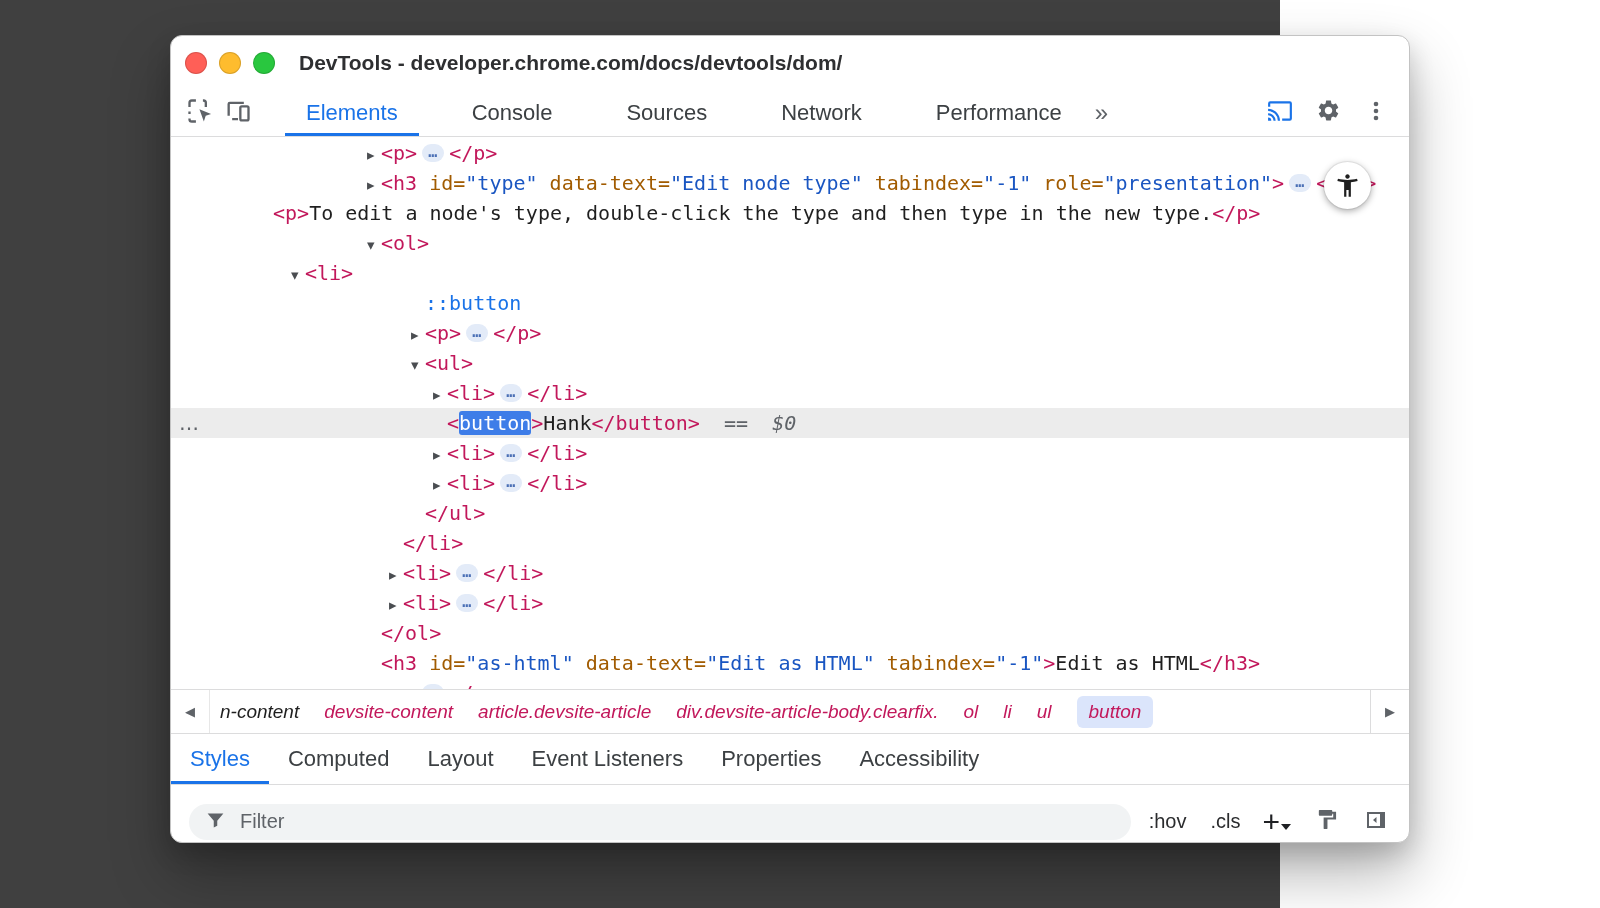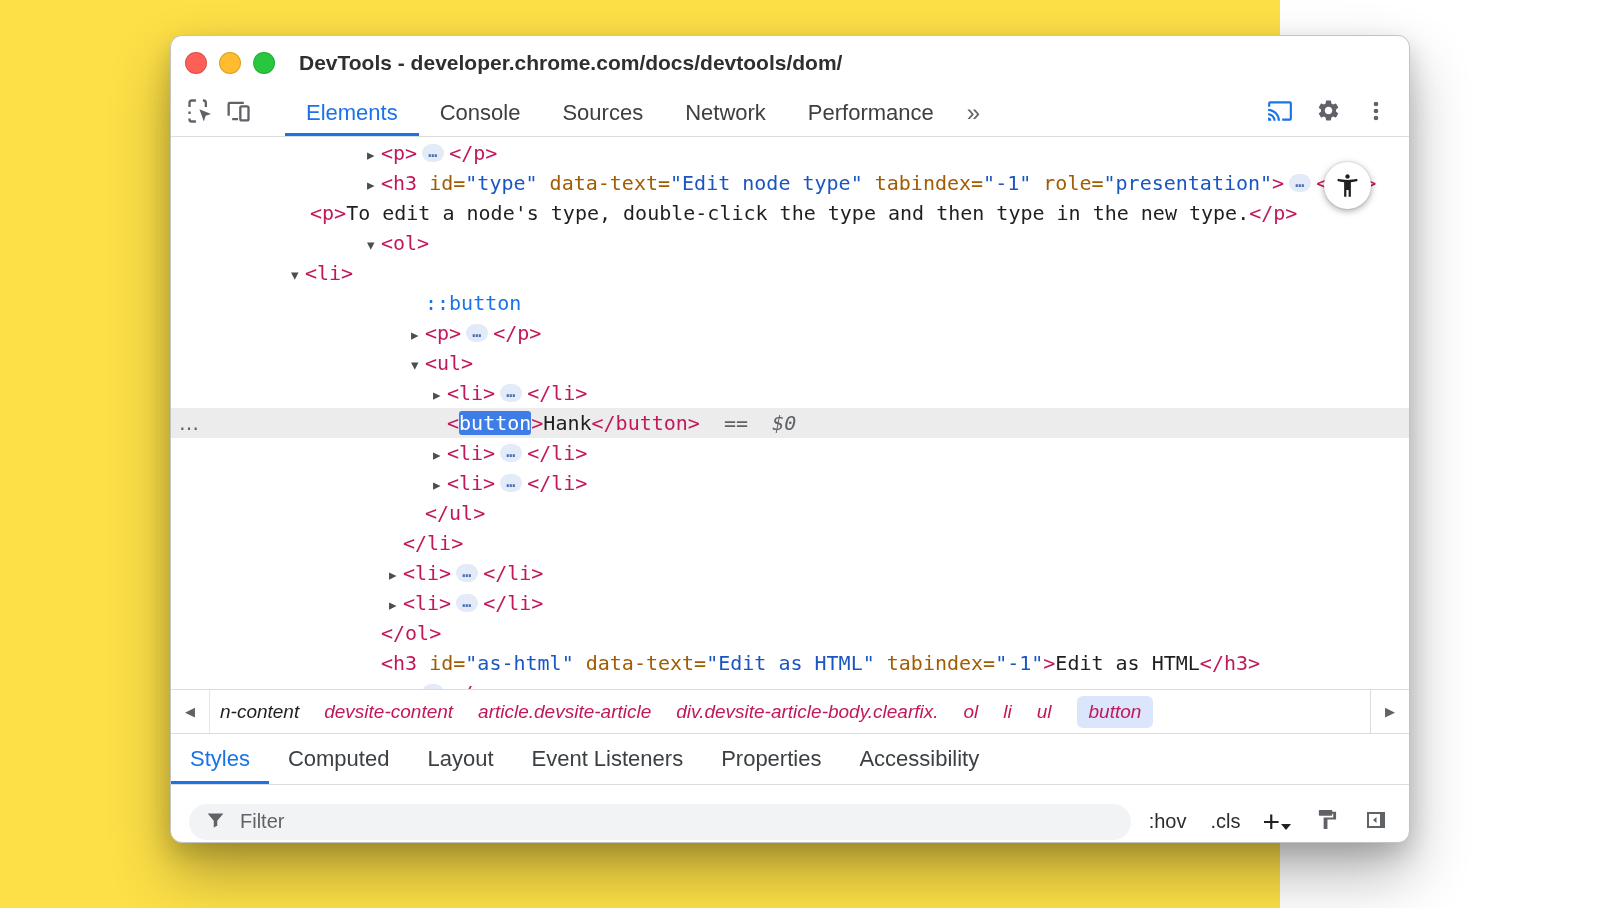--- a/index.html
+++ b/index.html
@@ -1,30 +1,30 @@
 <!DOCTYPE html>
 <html><head>
 <meta charset="utf-8">
 <style>
   html,body{margin:0;padding:0;overflow:hidden;}
   body{width:1600px;height:908px;background:#ffffff;font-family:"Liberation Sans",sans-serif;}
-  .stage{position:relative;width:1280px;height:908px;background:#fde047;}
+  .stage{position:relative;width:1280px;height:908px;background:#404040;}
   .window{position:absolute;left:170px;top:35px;width:1240px;height:808px;background:#fff;
     border:1px solid #c3c3c3;border-radius:12px;overflow:hidden;display:flex;flex-direction:column;
     box-shadow:0 30px 60px rgba(0,0,0,.30),0 10px 24px rgba(0,0,0,.16);box-sizing:border-box;}
   
   .titlebar{flex:0 0 53px;display:flex;align-items:center;padding:0 14px;}
   .lights{display:flex;gap:12px;}
   .light{width:22px;height:22px;border-radius:50%;box-shadow:inset 0 0 0 1px rgba(0,0,0,.14);}
   .light.red{background:#ff5f57}.light.yellow{background:#febc2e}.light.green{background:#29c73f}
   .title{margin-left:24px;font-size:21px;font-weight:bold;color:#2e2f31;}
   
   .toolbar{flex:0 0 48px;display:flex;align-items:stretch;border-bottom:1px solid #dcdcdd;padding:0 14px 0 10px;box-sizing:border-box;}
   .icon-btn{width:38px;height:38px;display:flex;align-items:center;justify-content:center;align-self:center;border-radius:4px;}
-  .tabs{display:flex;margin-left:28px;}
+  .tabs{display:flex;margin-left:28px;gap:32px;}
   .tab{display:flex;align-items:center;padding:0 21px;font-size:22px;color:#3c4043;cursor:default;}
   .tab.active{color:#1a73e8;box-shadow:inset 0 -3px 0 #1a73e8;}
   .more-tabs{display:flex;align-items:center;font-size:24px;color:#5f6368;padding:0 12px;}
   .toolbar-right{margin-left:auto;display:flex;align-items:center;gap:10px;}
   
   .tree{flex:1 1 auto;position:relative;overflow:hidden;font-family:"DejaVu Sans Mono",monospace;
     font-size:20px;color:#1f1f1f;padding-top:1px;}
   .tree-row{height:30px;line-height:30px;white-space:pre;position:relative;}
   .tree-row.selected{background:#ececec;}
   .arrow{display:inline-block;width:14px;color:#4a4d51;font-size:15px;font-family:"DejaVu Sans",sans-serif;}
@@ -125,21 +125,21 @@
                 <circle cx="12" cy="12" r="2.3"></circle>
                 <circle cx="12" cy="19" r="2.3"></circle>
               </svg></span>
         </div>
       </div>
     </div>
 
     <div class="tree">
         <div class="tree-row" style="padding-left: 196px;"><span class="arrow">▸</span><span class="tk-tag">&lt;p&gt;</span><span class="pill">…</span><span class="tk-tag">&lt;/p&gt;</span></div>
         <div class="tree-row" style="padding-left: 196px;"><span class="arrow">▸</span><span class="tk-tag">&lt;h3</span><span class="tk-txt"> </span><span class="tk-attr">id=</span><span class="tk-val">"type"</span><span class="tk-txt"> </span><span class="tk-attr">data-text=</span><span class="tk-val">"Edit node type"</span><span class="tk-txt"> </span><span class="tk-attr">tabindex=</span><span class="tk-val">"-1"</span><span class="tk-txt"> </span><span class="tk-attr">role=</span><span class="tk-val">"presentation"</span><span class="tk-tag">&gt;</span><span class="pill">…</span><span class="tk-tag">&lt;/h3&gt;</span></div>
-        <div class="tree-row" style="padding-left: 118px; margin-left: 7px;"><span class="arrow"></span><span class="tk-tag">&lt;p&gt;</span><span class="tk-txt">To edit a node's type, double-click the type and then type in the new type.</span><span class="tk-tag">&lt;/p&gt;</span></div>
+        <div class="tree-row" style="padding-left: 88px;"><span class="arrow"></span><span class="tk-tag">&lt;p&gt;</span><span class="tk-txt">To edit a node's type, double-click the type and then type in the new type.</span><span class="tk-tag">&lt;/p&gt;</span></div>
         <div class="tree-row" style="padding-left: 196px;"><span class="arrow">▾</span><span class="tk-tag">&lt;ol&gt;</span></div>
         <div class="tree-row" style="padding-left: 120px;"><span class="arrow">▾</span><span class="tk-tag">&lt;li&gt;</span></div>
         <div class="tree-row" style="padding-left: 240px;"><span class="arrow"></span><span class="tk-marker">::button</span></div>
         <div class="tree-row" style="padding-left: 240px;"><span class="arrow">▸</span><span class="tk-tag">&lt;p&gt;</span><span class="pill">…</span><span class="tk-tag">&lt;/p&gt;</span></div>
         <div class="tree-row" style="padding-left: 240px;"><span class="arrow">▾</span><span class="tk-tag">&lt;ul&gt;</span></div>
         <div class="tree-row" style="padding-left: 262px;"><span class="arrow">▸</span><span class="tk-tag">&lt;li&gt;</span><span class="pill">…</span><span class="tk-tag">&lt;/li&gt;</span></div>
         <div class="tree-row selected" style="padding-left: 262px;"><span class="arrow"></span><span class="tk-tag">&lt;</span><span class="tk-sel">button</span><span class="tk-tag">&gt;</span><span class="tk-txt">Hank</span><span class="tk-tag">&lt;/button&gt;</span><span class="tk-eq">  ==  </span><span class="tk-var">$0</span><span class="row-dots">…</span></div>
         <div class="tree-row" style="padding-left: 262px;"><span class="arrow">▸</span><span class="tk-tag">&lt;li&gt;</span><span class="pill">…</span><span class="tk-tag">&lt;/li&gt;</span></div>
         <div class="tree-row" style="padding-left: 262px;"><span class="arrow">▸</span><span class="tk-tag">&lt;li&gt;</span><span class="pill">…</span><span class="tk-tag">&lt;/li&gt;</span></div>
         <div class="tree-row" style="padding-left: 240px;"><span class="arrow"></span><span class="tk-tag">&lt;/ul&gt;</span></div>

